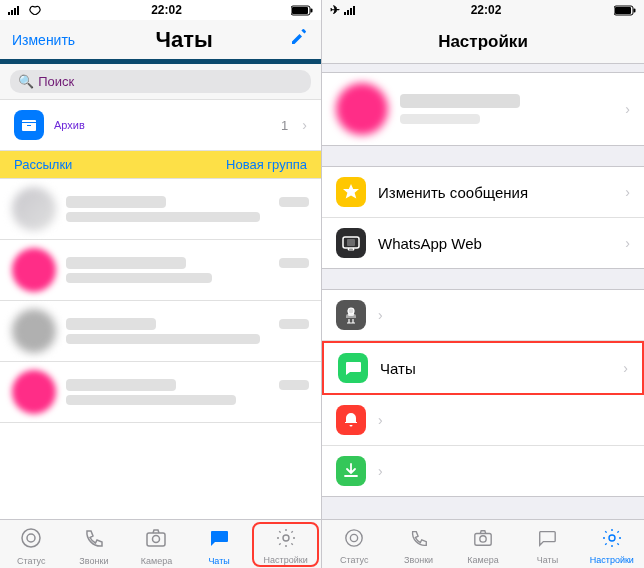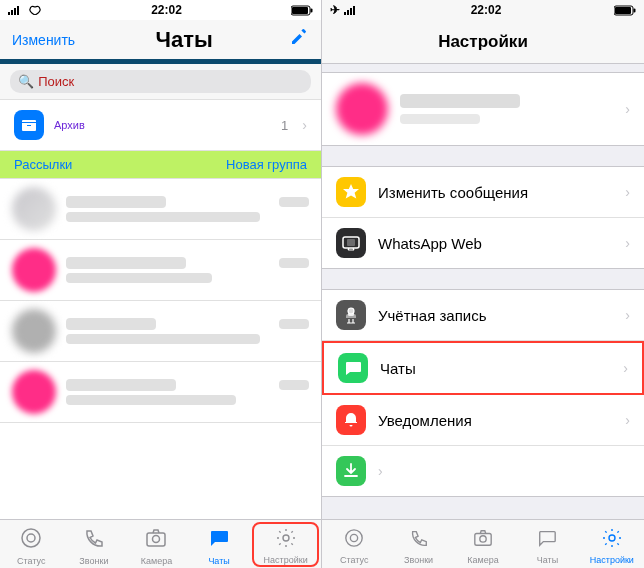--- a/index.html
+++ b/index.html
@@ -125,21 +125,21 @@
     .chevron {
       color: #c7c7cc;
       font-size: 14px;
     }
 
     .broadcasts-row {
       display: flex;
       align-items: flex-end;
       justify-content: space-between;
       padding: 6px 14px;
-      background: #bef264;
+      background: #fde047;
       border-bottom: 1px solid #e0e0e0;
     }
 
     .broadcasts-label { color: #007aff; font-size: 13px; }
     .new-group-label { color: #007aff; font-size: 13px; }
 
     .chat-list {
       flex: 1;
       overflow: hidden;
       background: #fff;
@@ -401,21 +401,21 @@
     <span class="nav-edit-icon">
       <svg width="20" height="20" viewBox="0 0 20 20" fill="none">
         <path d="M3 14.5V17h2.5l7.5-7.5-2.5-2.5L3 14.5zM16.7 5.3a1 1 0 000-1.4l-1.6-1.6a1 1 0 00-1.4 0l-1.3 1.3 3 3 1.3-1.3z" fill="#007aff"></path>
       </svg>
     </span>
   </div>
 
   <div class="search-bar">
     <div class="search-input-wrap">
       <span>🔍</span>
-      <span style="color:#b91c1c;font-size:13px;">Поиск</span>
+      <span style="color:#701a75;font-size:13px;">Поиск</span>
     </div>
   </div>
 
   <div class="archive-row">
     <div class="archive-icon-wrap">
       <svg viewBox="0 0 16 16" fill="white" width="16" height="16">
           <path d="M14 3H2a1 1 0 00-1 1v1h14V4a1 1 0 00-1-1zM1 6v7a1 1 0 001 1h12a1 1 0 001-1V6H1zm5 2h4v1H6V8z"></path>
         </svg>
     </div>
     <span class="archive-label">Архив</span>
@@ -590,41 +590,39 @@
 
       <div class="settings-item">
         <div class="settings-item-icon" style="background:#555;">
           <svg width="18" height="18" viewBox="0 0 18 18" fill="none">
               <rect x="6" y="2" width="6" height="8" rx="1.5" fill="white" opacity="0.8"></rect>
               <path d="M4 10a2 2 0 012-2h6a2 2 0 012 2v2H4v-2z" fill="white" opacity="0.5"></path>
               <circle cx="9" cy="5" r="3" fill="none" stroke="white" stroke-width="1.2"></circle>
               <path d="M5 17h8M7 13v4M11 13v4" stroke="white" stroke-width="1.2"></path>
             </svg>
         </div>
-        <span class="settings-item-label">Учётная запись</span>
         <span class="settings-chevron">›</span>
       </div>
 
       <div class="settings-item" style="border: 2px solid #ff3b30; margin: 0; position:relative; z-index:2; border-left: 2px solid #ff3b30; border-right: 2px solid #ff3b30;">
         <div class="settings-item-icon icon-teal">
           <svg width="18" height="18" viewBox="0 0 18 18" fill="white">
               <path d="M2 3h14a1 1 0 011 1v8a1 1 0 01-1 1H6l-4 3V4a1 1 0 011-1z"></path>
             </svg>
         </div>
         <span class="settings-item-label">Чаты</span>
         <span class="settings-chevron">›</span>
       </div>
 
       <div class="settings-item">
         <div class="settings-item-icon icon-red">
           <svg width="18" height="18" viewBox="0 0 18 18" fill="white">
               <path d="M9 2a5 5 0 00-5 5v4H3v1h12v-1h-1V7a5 5 0 00-5-5zM7.5 14a1.5 1.5 0 003 0H7.5z"></path>
             </svg>
         </div>
-        <span class="settings-item-label">Уведомления</span>
         <span class="settings-chevron">›</span>
       </div>
 
       <div class="settings-item">
         <div class="settings-item-icon" style="background:#34c759;">
           <svg width="18" height="18" viewBox="0 0 18 18" fill="white">
               <path d="M9 2v9M5 7l4 4 4-4M3 14h12" stroke="white" stroke-width="1.8" fill="none" stroke-linecap="round"></path>
             </svg>
         </div>
         <span class="settings-chevron">›</span>

